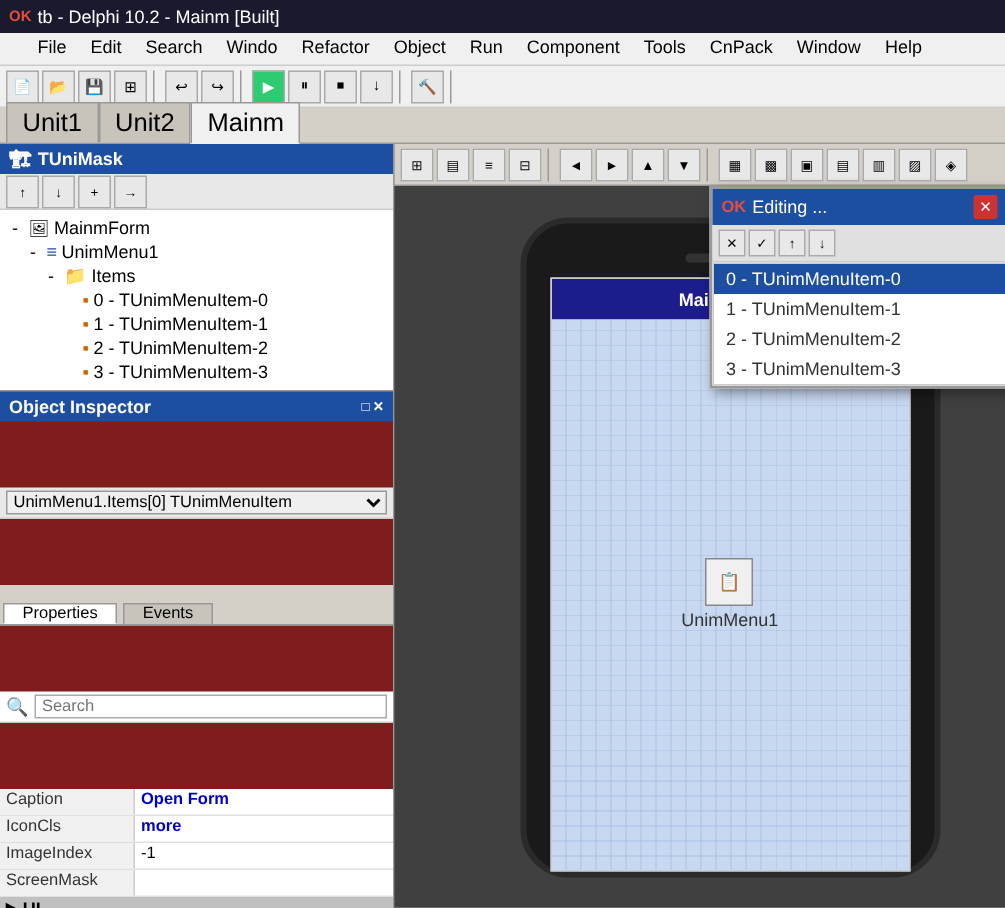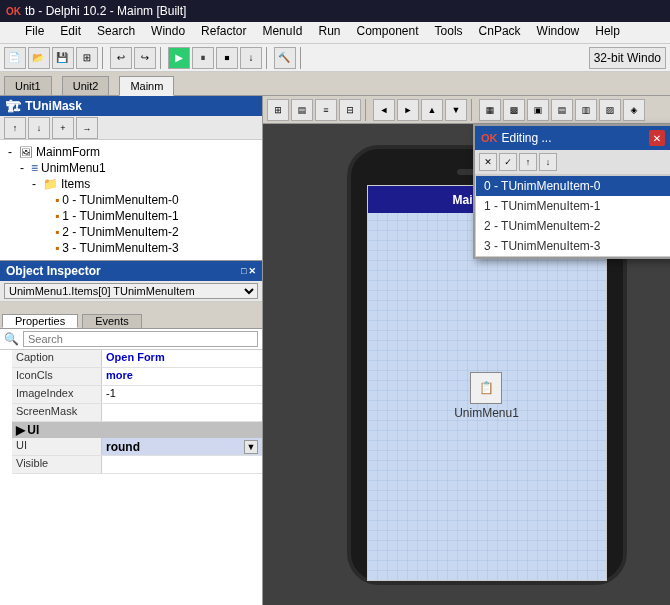--- a/index.html
+++ b/index.html
@@ -61,22 +61,22 @@
       align-items: flex-end;
       padding: 0 4px;
       border-bottom: 1px solid #999;
     }
     .tab {
       padding: 3px 10px;
       background: #c8c4bc;
       border: 1px solid #999;
       border-bottom: none;
       cursor: pointer;
-      font-size: 11px;
-      margin-right: 10px;
+      font-size: 17px;
+      margin-right: 0;
     }
     .tab.active {
       background: #f0f0f0;
       border-bottom: 1px solid #f0f0f0;
       margin-bottom: -1px;
     }
 
     
     .main-layout {
       display: flex;
@@ -127,25 +127,26 @@
       align-items: center;
       gap: 3px;
     }
     .tree-expand { width: 12px; text-align: center; cursor: pointer; }
     .indent1 { padding-left: 12px; }
     .indent2 { padding-left: 24px; }
     .indent3 { padding-left: 36px; }
 
     
     .oi-panel {
-      background: #e5e5e5;
+      background: #7f1d1d;
       flex: 1;
       display: flex;
       flex-direction: column;
       overflow: hidden;
+      gap: 44px;
     }
     .oi-title-bar {
       background: #1c4fa0;
       color: white;
       padding: 3px 6px;
       font-size: 11px;
       font-weight: bold;
       display: flex;
       align-items: center;
       justify-content: space-between;
@@ -193,21 +194,20 @@
     .oi-search input {
       flex: 1;
       border: 1px solid #aaa;
       padding: 1px 4px;
       font-size: 11px;
     }
     .oi-grid {
       flex: 1;
       overflow-y: auto;
       background: white;
-      padding-left: 12px;
     }
     .oi-row {
       display: flex;
       border-bottom: 1px solid #e0e0e0;
       min-height: 18px;
     }
     .oi-prop {
       width: 90px;
       padding: 1px 4px;
       border-right: 1px solid #ccc;
@@ -386,21 +386,21 @@
   <span class="titlebar-icon">OK</span>
   <span>tb - Delphi 10.2 - Mainm [Built]</span>
 </div>
 
 <div class="menubar">
   <span class="menu-item">File</span>
   <span class="menu-item">Edit</span>
   <span class="menu-item">Search</span>
   <span class="menu-item">Windo</span>
   <span class="menu-item">Refactor</span>
-  <span class="menu-item">MenuId</span>
+  <span class="menu-item">Object</span>
   <span class="menu-item">Run</span>
   <span class="menu-item">Component</span>
   <span class="menu-item">Tools</span>
   <span class="menu-item">CnPack</span>
   <span class="menu-item">Window</span>
   <span class="menu-item">Help</span>
 </div>
 
 <div class="toolbar">
   <div class="toolbar-btn">📄</div>
@@ -412,23 +412,20 @@
   <div class="toolbar-btn">↪</div>
   <div class="toolbar-sep"></div>
   <div class="toolbar-btn" style="background:#2ecc71;color:white;">▶</div>
   <div class="toolbar-btn">⏸</div>
   <div class="toolbar-btn">⏹</div>
   <div class="toolbar-btn">↓</div>
   <div class="toolbar-sep"></div>
   <div class="toolbar-btn">🔨</div>
   <div class="toolbar-sep"></div>
   <span style="flex:1"></span>
-  <div class="toolbar-btn" style="width:auto;padding:0 4px;">
-    <span>32-bit Windo</span>
-  </div>
 </div>
 
 <div class="tabbar">
   <div class="tab">Unit1</div>
   <div class="tab">Unit2</div>
   <div class="tab active">Mainm</div>
 </div>
 
 <div class="main-layout">
 

